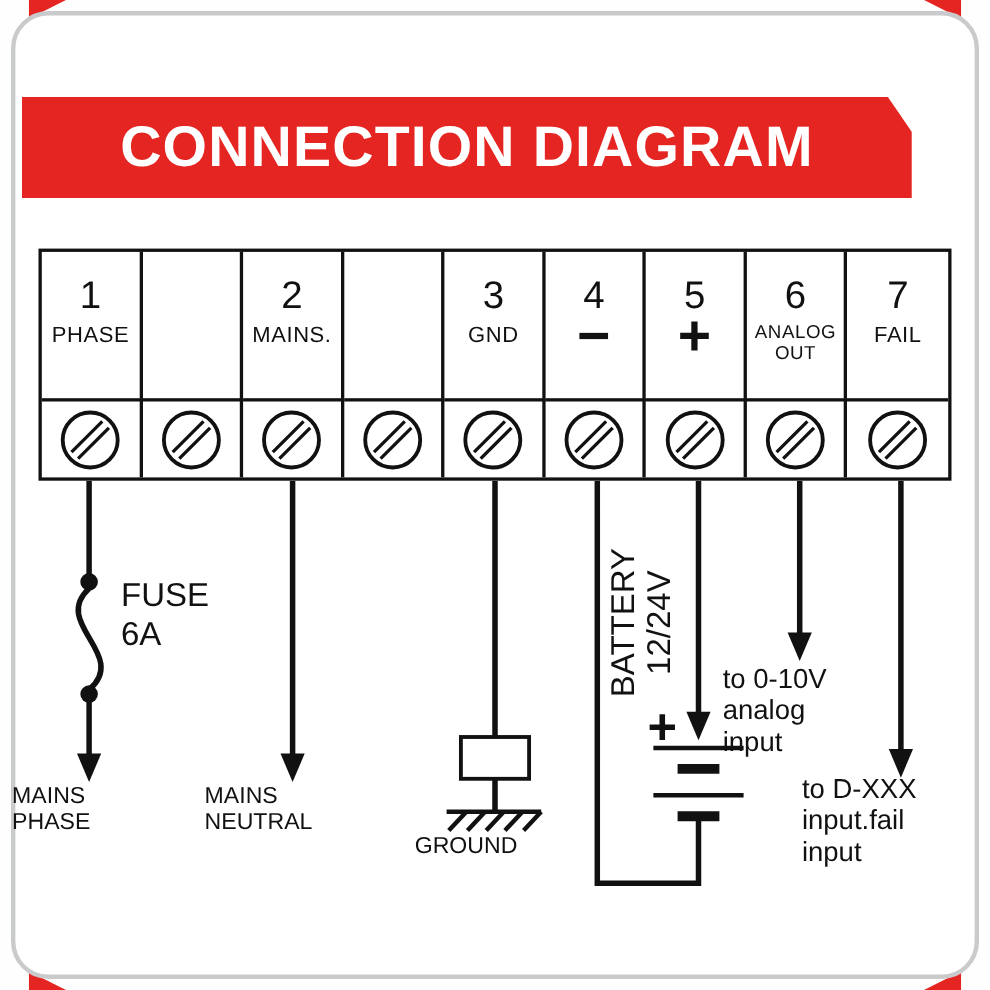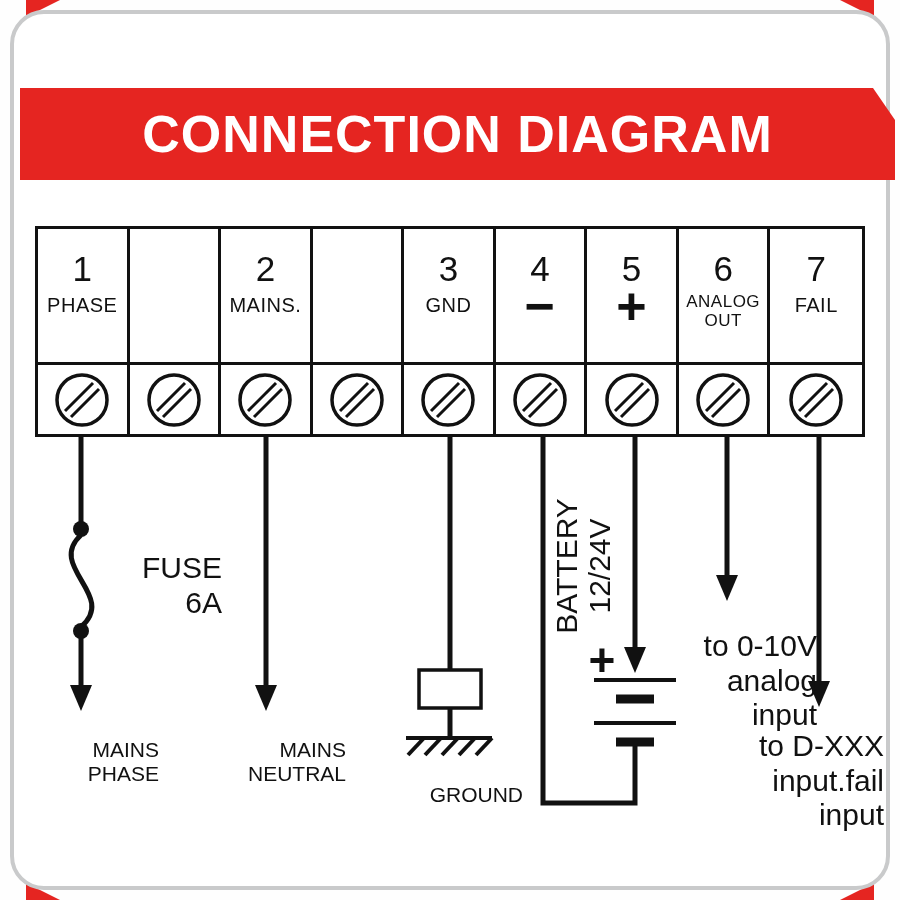--- a/index.html
+++ b/index.html
@@ -13,21 +13,21 @@
     position:absolute; inset:10px; border:4px solid #c9cacb; border-radius:34px;
     background:#ffffff;
   }
   .corner { position:absolute; width:34px; height:17px; background:#e52521; }
   .corner.tl { left:26px; top:0; clip-path:polygon(0 0,100% 0,0 100%); }
   .corner.tr { right:26px; top:0; clip-path:polygon(0 0,100% 0,100% 100%); }
   .corner.bl { left:26px; bottom:0; clip-path:polygon(0 0,0 100%,100% 100%); }
   .corner.br { right:26px; bottom:0; clip-path:polygon(100% 0,100% 100%,0 100%); }
 
   .banner {
-    position:absolute; left:20px; top:88px; width:875px; height:92px;
+    position:absolute; left:20px; top:88px; width:809px; height:92px;
     background:#e52521;
     clip-path:polygon(0 0, calc(100% - 22px) 0, 100% 32px, 100% 100%, 0 100%);
     display:flex; align-items:center; justify-content:center;
   }
   .banner-title { color:#ffffff; font-size:52px; font-weight:700; letter-spacing:1px; }
 
   .tblock {
     position:absolute; left:35px; top:226px; width:830px; height:211px;
     display:grid; grid-template-columns:repeat(9,1fr); grid-template-rows:133px 1fr;
     border:3px solid #111; box-sizing:border-box; background:#fff;
@@ -50,25 +50,25 @@
   }
 
   .wiring { position:absolute; left:0; top:437px; }
   .wiring line, .wiring path, .wiring polyline { stroke:#111; stroke-width:5; fill:none; }
   .wiring .thin { stroke-width:4; }
   .wiring .thick { stroke-width:9; }
   .wiring rect { stroke:#111; stroke-width:3.5; fill:#fff; }
   .wiring polygon, .wiring circle { fill:#111; stroke:none; }
 
   .anno {
-    position:absolute; text-align:right; white-space:pre-line; line-height:1.15;margin-top:26px;
+    position:absolute; text-align:left; white-space:pre-line; line-height:1.15;
   }
   .anno.big { font-size:21px; }
   .anno.fuse { font-size:30px; }
-  .anno.small { font-size:30px; }
+  .anno.small { font-size:25px; }
   .battery-label {
     position:absolute; left:488px; top:533px; width:190px; height:66px;
     transform:rotate(-90deg); font-size:30px; text-align:center;
     white-space:pre-line; line-height:1.1;
   }
   .plus-sign { position:absolute; left:580px; top:633px; width:44px;
     font-size:46px; font-weight:700; text-align:center; }
 </style>
 </head>
 <body>

